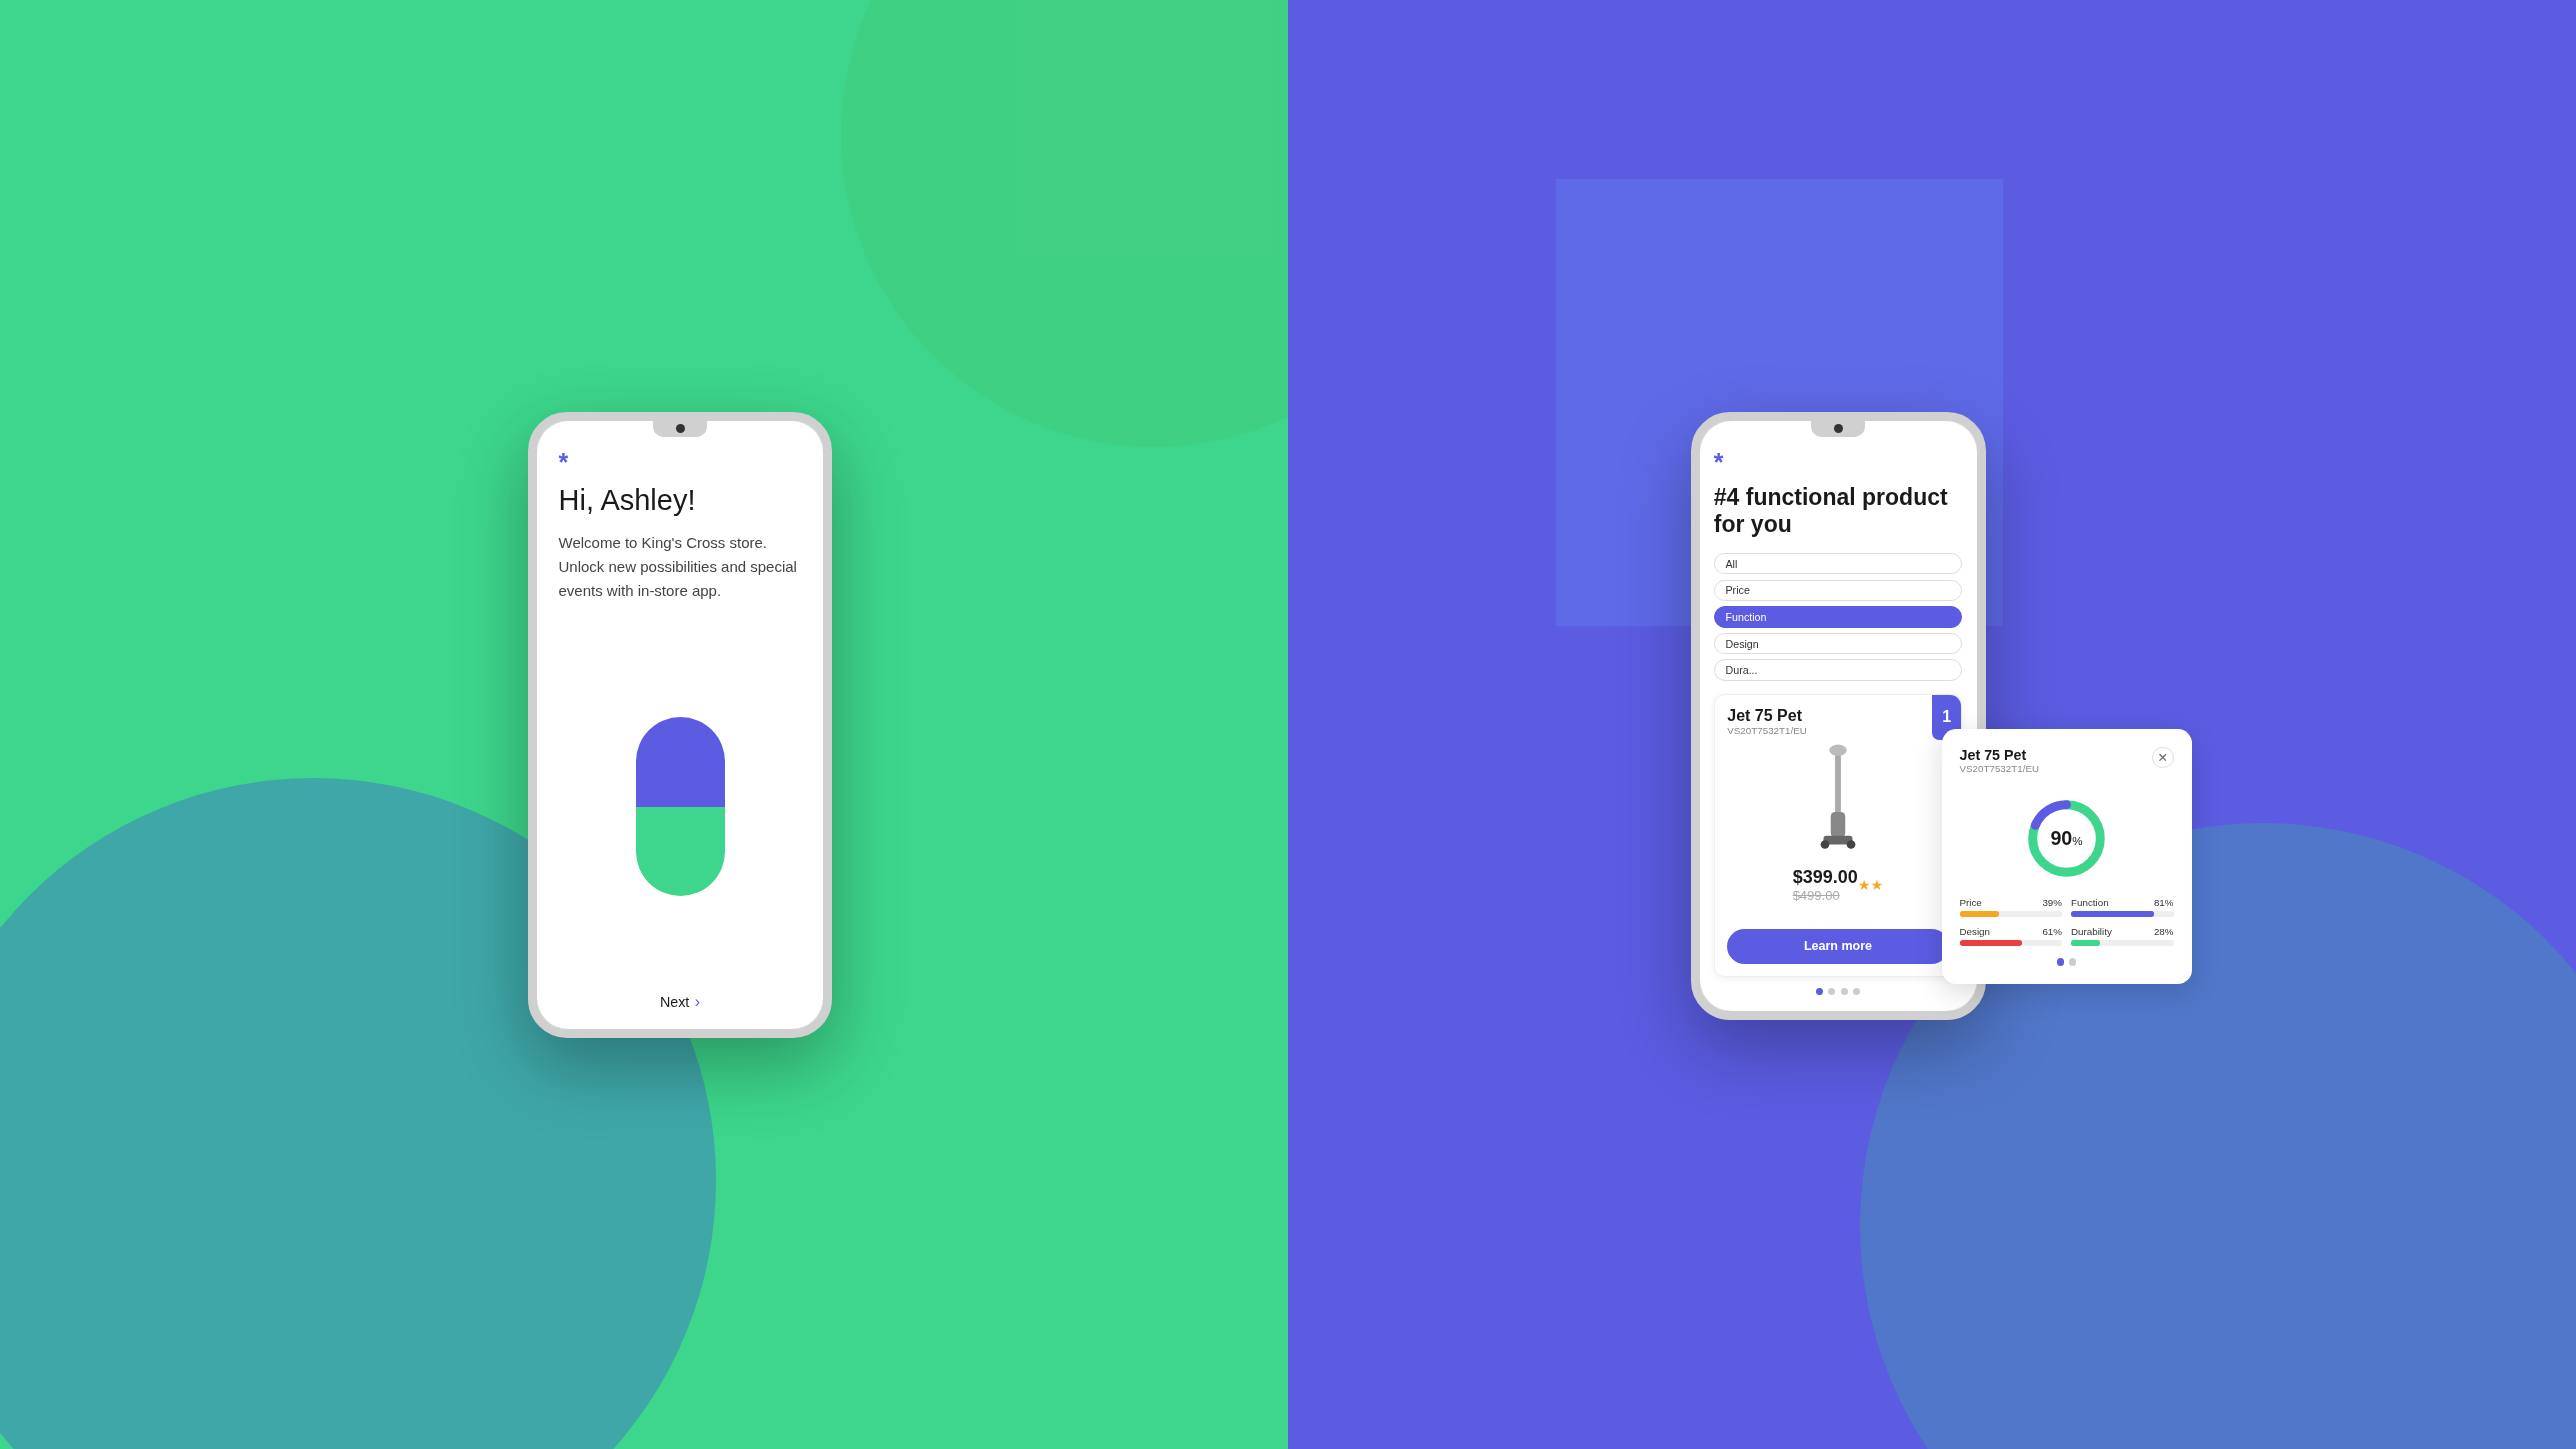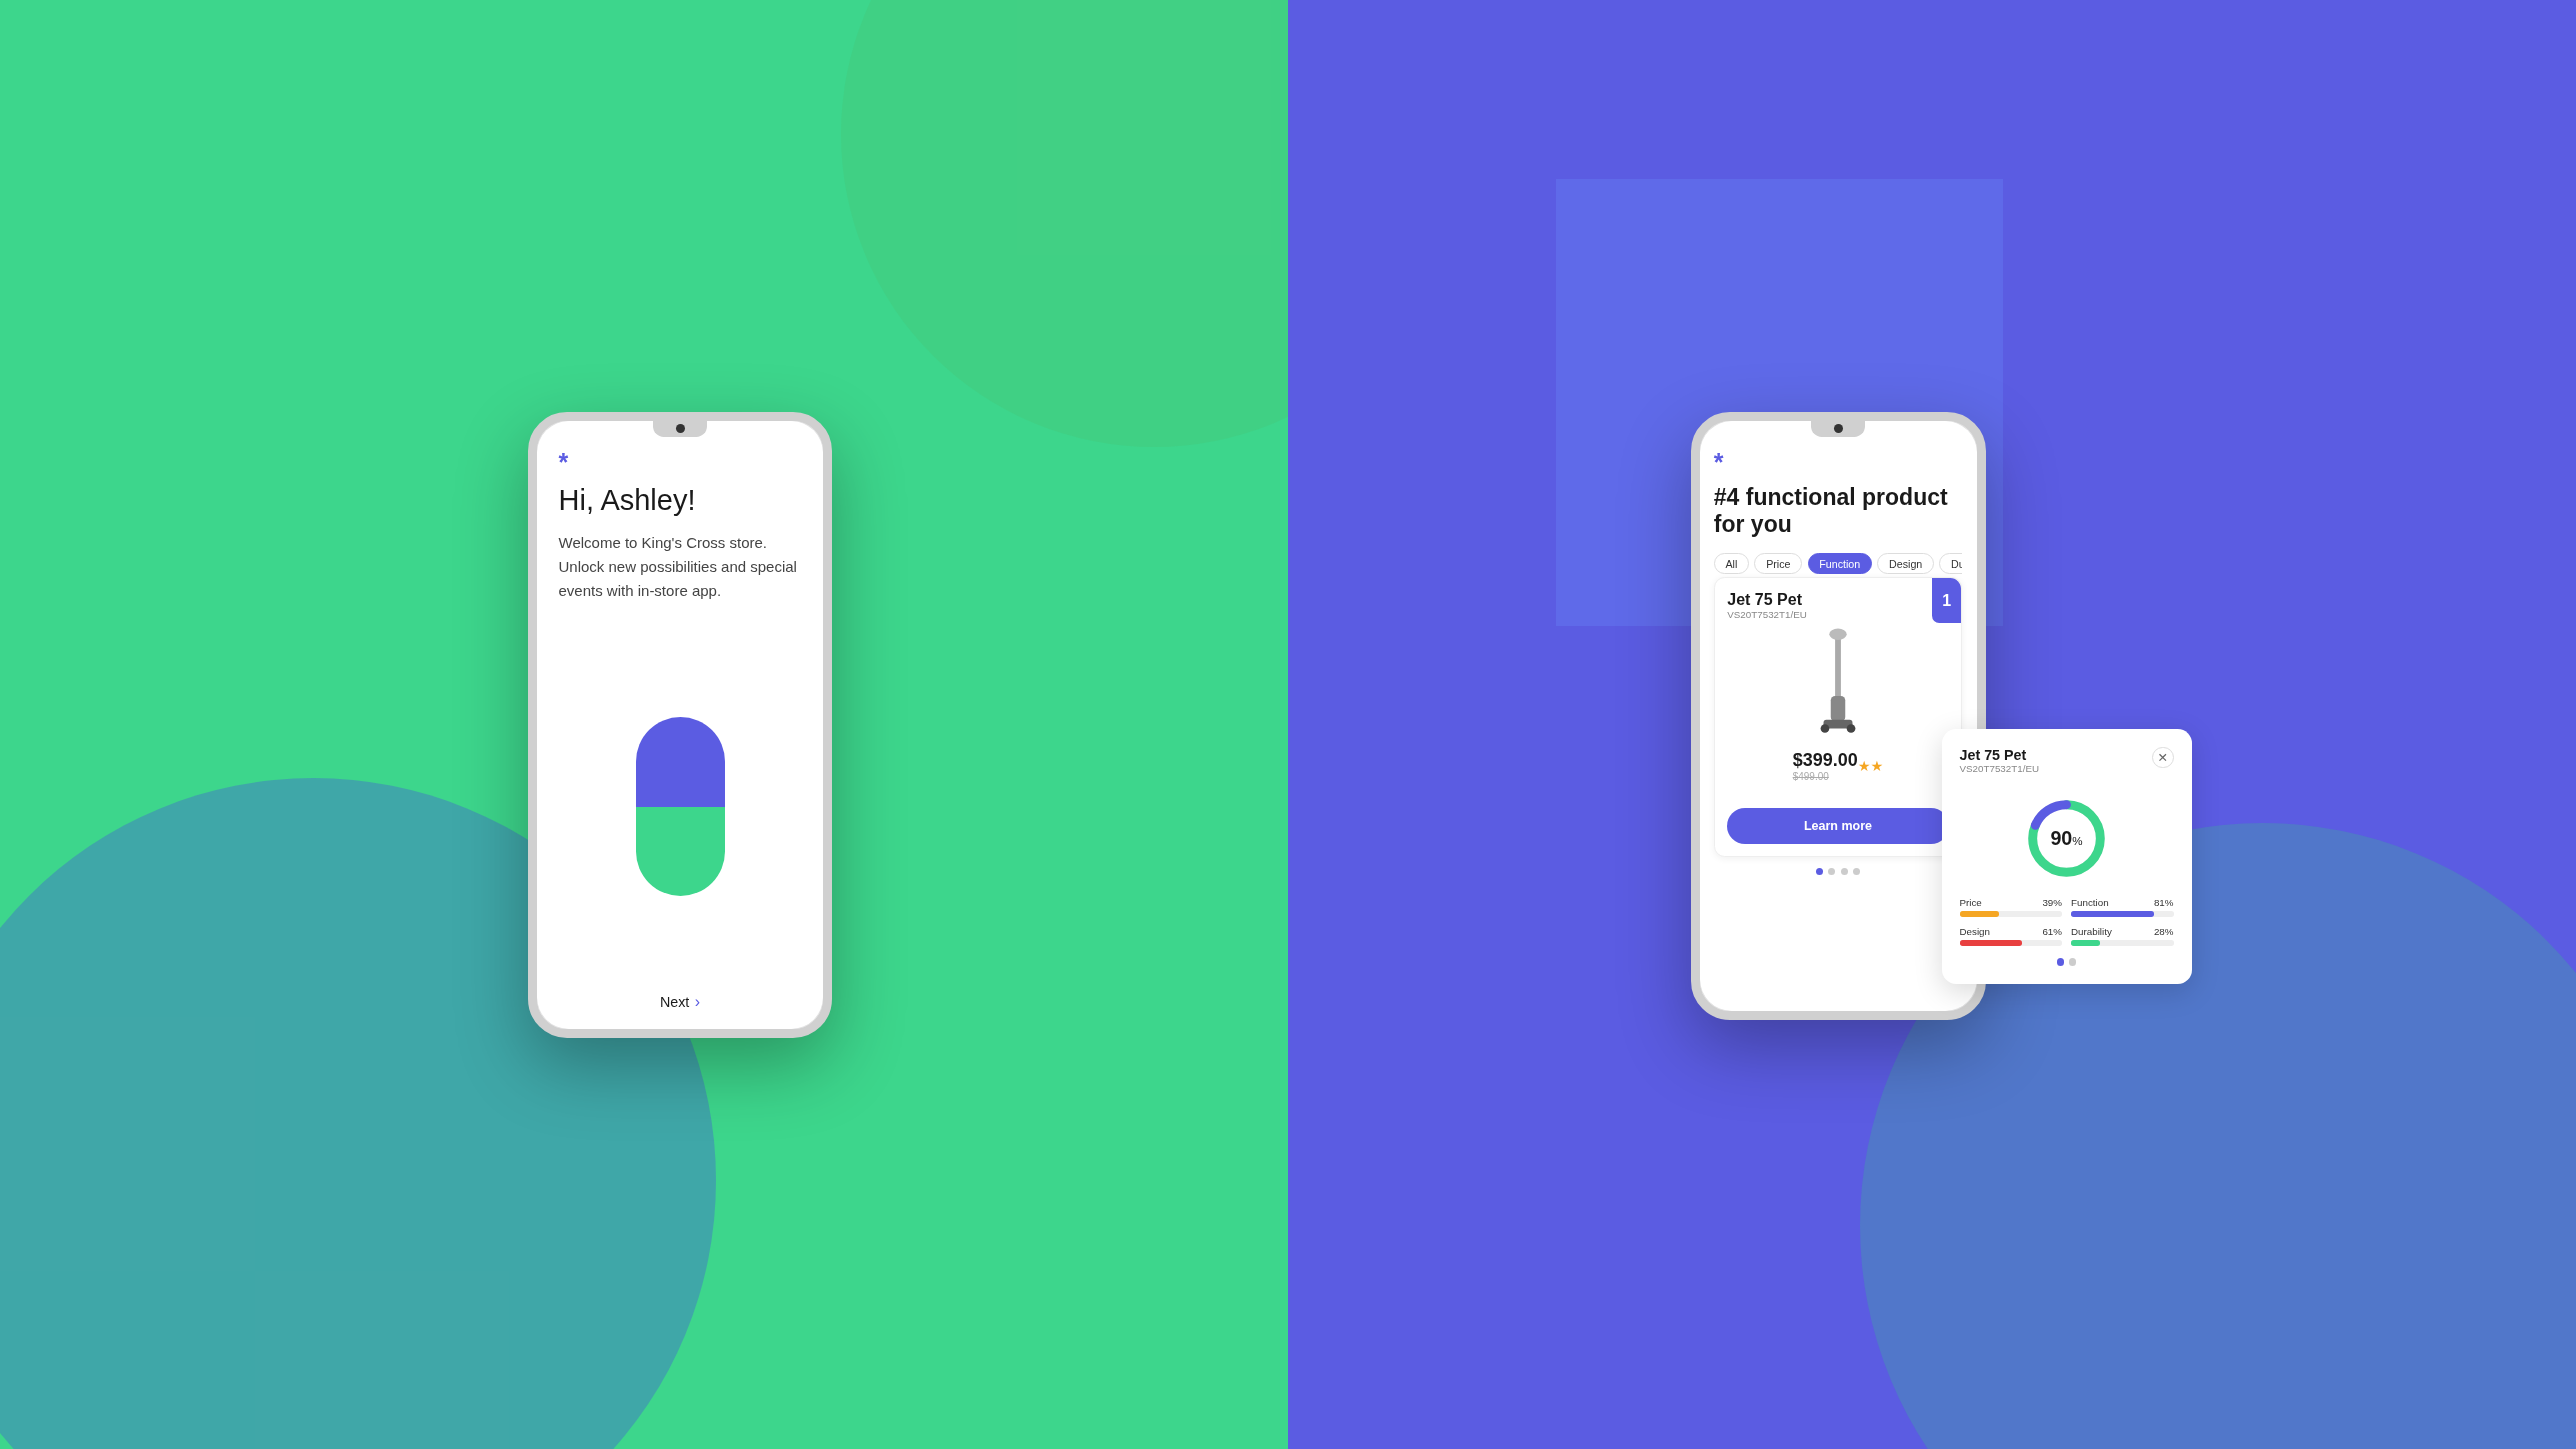--- a/index.html
+++ b/index.html
@@ -220,23 +220,24 @@
       font-size: 23px;
       font-weight: 700;
       color: #1a1a1a;
       line-height: 1.2;
       margin-bottom: 14.3px;
     }
 
     .filter-tabs {
       display: flex;
       gap: 5.4px;
-      margin-bottom: 3px;
+      margin-bottom: 13px;
       flex-wrap: nowrap;
       overflow: hidden;
+      flex-direction: column;
     }
 
     .filter-tab {
       padding: 3.6px 10.7px;
       border-radius: 18px;
       border: 0.9px solid #ddd;
       font-size: 10.7px;
       color: #333;
       background: white;
       cursor: pointer;
@@ -301,21 +302,21 @@
       margin-top: 7.2px;
     }
 
     .price-main {
       font-size: 18px;
       font-weight: 700;
       color: #1a1a1a;
     }
 
     .price-original {
-      font-size: 10px;
+      font-size: 13px;
       color: #aaa;
       text-decoration: line-through;
     }
 
     .rating-stars {
       color: #f5a623;
       font-size: 14.3px;
     }
 
     .learn-more-btn {

